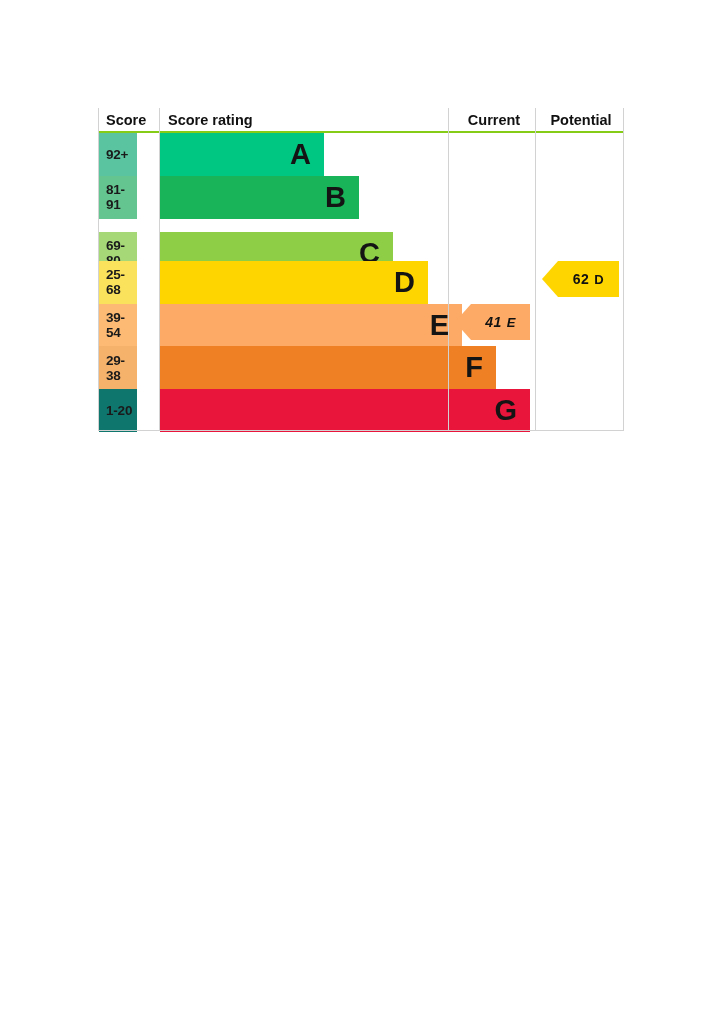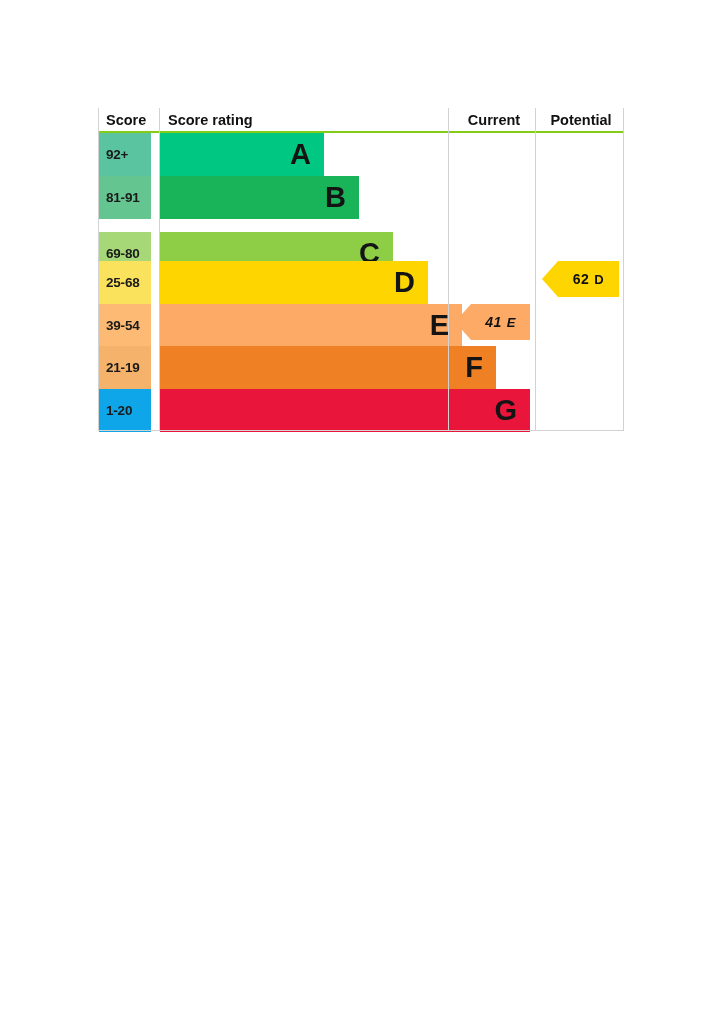--- a/index.html
+++ b/index.html
@@ -82,21 +82,21 @@
   .band-row {
     position: absolute;
     left: 0;
     width: 526px;
     height: 42.6px;
   }
   .score-cell {
     position: absolute;
     left: 1px;
     top: 0;
-    width: 52px;
+    width: 38px;
     height: 100%;
     box-sizing: border-box;
     display: flex;
     align-items: center;
     padding-left: 7px;
     font-size: 13.5px;
     font-weight: bold;
     color: #1a1a1a;
     letter-spacing: -0.2px;
   }
@@ -178,27 +178,27 @@
           <span class="bar-letter">D</span>
         </div>
       </div>
       <div class="band-row" style="top: 195.8px;">
         <div class="score-cell" style="background: #fdba74;">39-54</div>
         <div class="bar" style="width: 302px; background: rgb(252, 170, 101);">
           <span class="bar-letter">E</span>
         </div>
       </div>
       <div class="band-row" style="top: 238.4px;">
-        <div class="score-cell" style="background: rgb(245, 178, 107);">21-19</div>
+        <div class="score-cell" style="background: rgb(245, 178, 107);">29-38</div>
         <div class="bar" style="width: 336px; background: rgb(239, 128, 35);">
           <span class="bar-letter">F</span>
         </div>
       </div>
       <div class="band-row" style="top: 281px;">
-        <div class="score-cell" style="background: #0ea5e9;">1-20</div>
+        <div class="score-cell" style="background: #0f766e;">1-20</div>
         <div class="bar" style="width: 370px; background: rgb(233, 21, 59);">
           <span class="bar-letter">G</span>
         </div>
       </div>
     </div>
 
   <div class="badge" id="badge-current" style="left: 357px; top: 188px; width: 75px; background: rgb(252, 170, 101); font-style: italic;">
     <span class="badge-text">
       <span class="badge-score">41</span><span class="badge-letter">E</span>
     </span>

